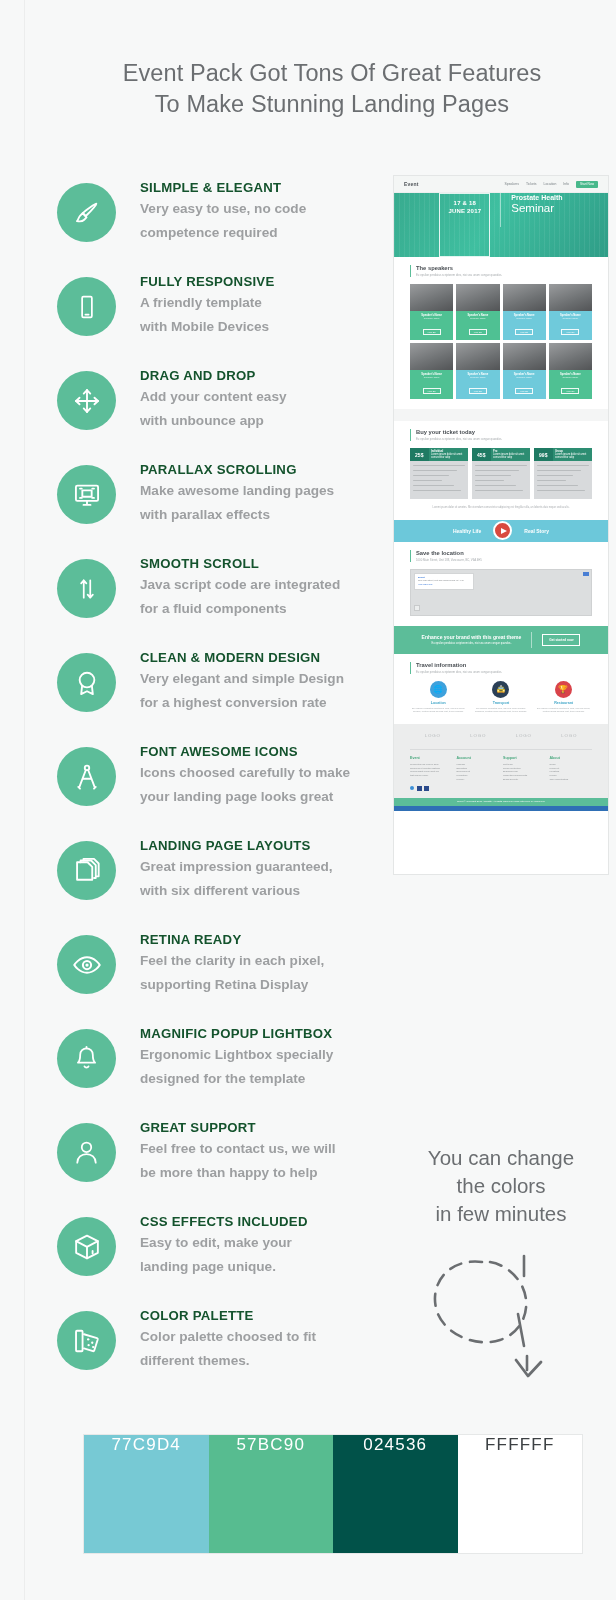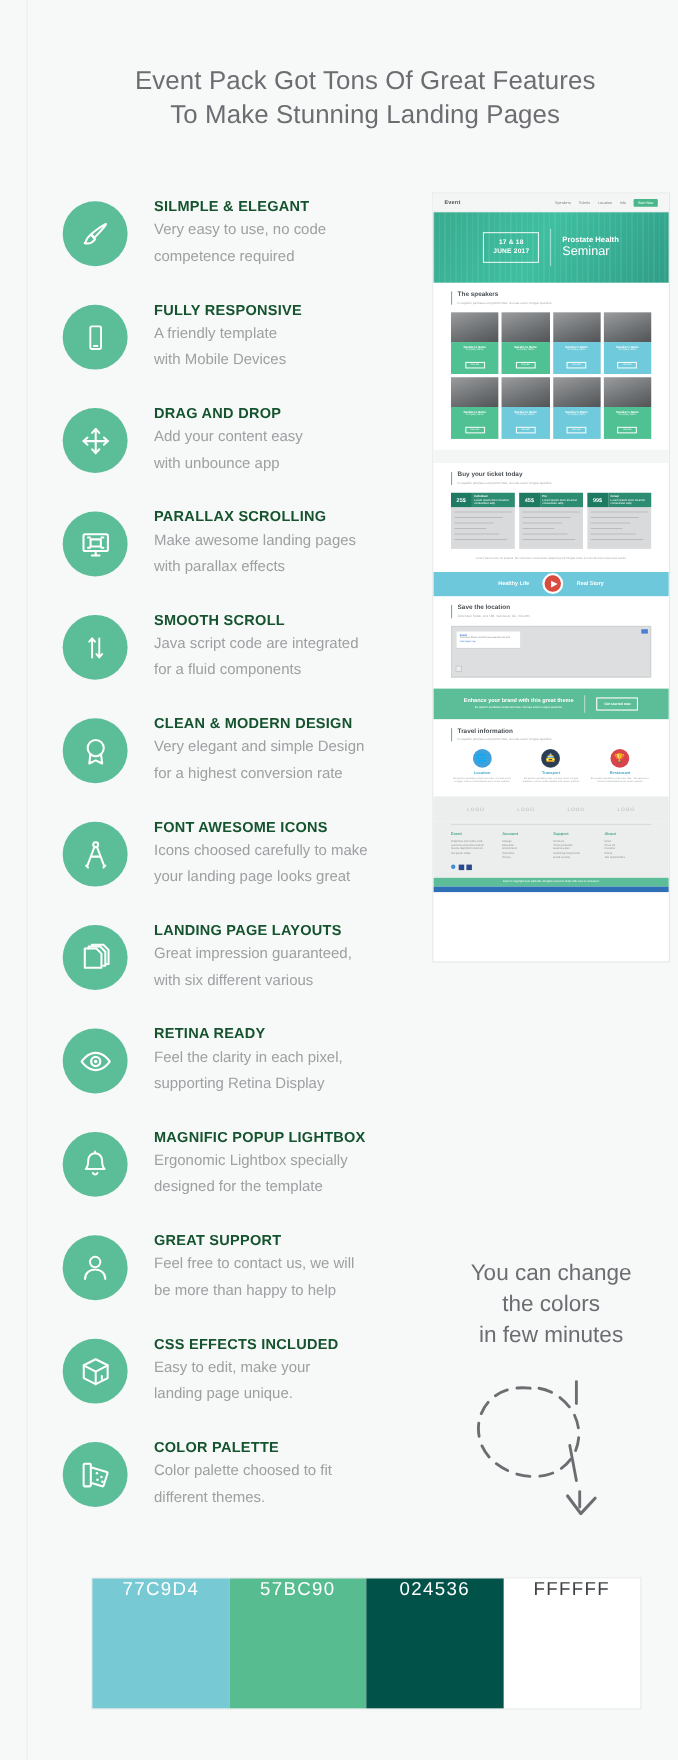--- a/index.html
+++ b/index.html
@@ -66,21 +66,21 @@
     font-size: 13.2px;
     font-weight: bold;
     letter-spacing: 0.25px;
     line-height: 19px;
     white-space: nowrap;
   }
   .feature .fdesc {
     color: #9d9fa1;
     font-size: 13.6px;
     line-height: 23.5px;
-    font-weight: 400;
+    font-weight: 700;
   }
 
   
   .mockup {
     position: absolute;
     left: 368px;
     top: 175px;
     width: 216px;
     height: 700px;
     background: #ffffff;
@@ -98,21 +98,21 @@
   .mk-logo { font-size: 5px; color: #4d5257; font-weight: bold; letter-spacing:.2px;}
   .mk-nav { margin-left: auto; display: flex; align-items: center; gap: 7px; }
   .mk-nav span { font-size: 3.4px; color: #7b8287; }
   .mk-nav .mk-btn {
     background: #48b88b; color: #fff; font-size: 3.2px;
     padding: 1.5px 4px; border-radius: 1px;
   }
   .mk-hero {
     height: 64px;
     background: linear-gradient(120deg, #38ab8f 0%, #3fbfa0 45%, #2f9d87 100%);
-    display: flex; align-items: center; justify-content: center;
+    display: flex; justify-content: center;
     position: relative;
     overflow: hidden;
   }
   .mk-hero::before{
     content:""; position:absolute; inset:0;
     background: repeating-linear-gradient(90deg, rgba(255,255,255,.07) 0 1px, transparent 1px 5px);
   }
   .mk-date {
     border: 1px solid rgba(255,255,255,.85);
     color: #fff; text-align: center;

